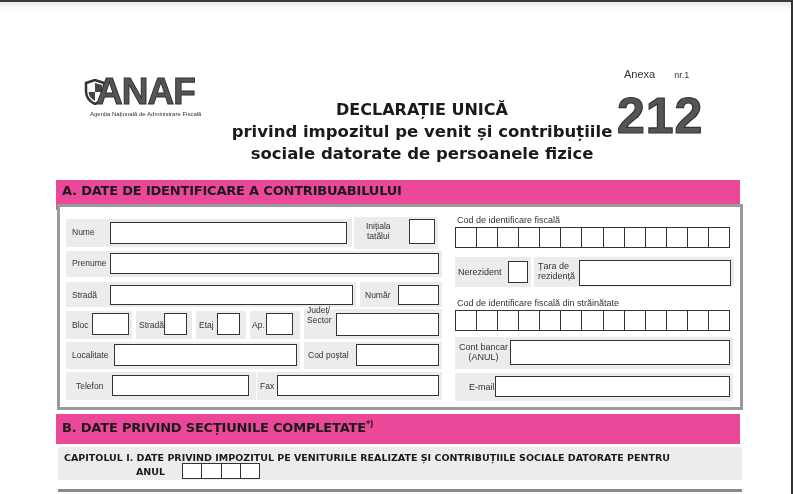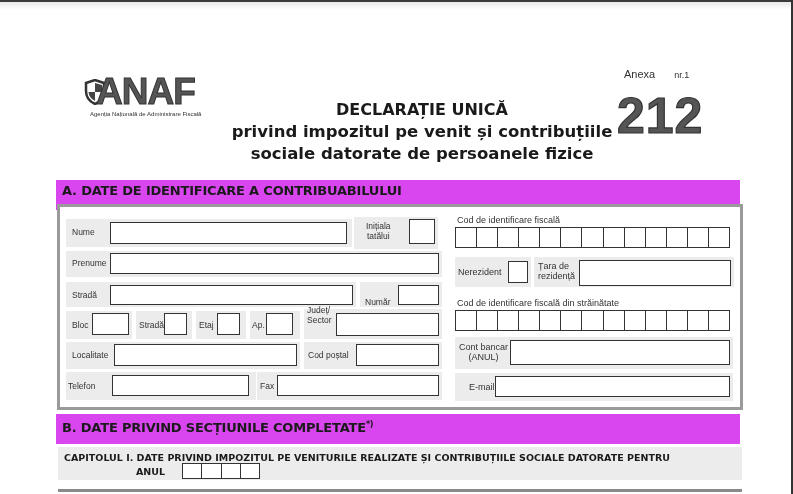--- a/index.html
+++ b/index.html
@@ -17,21 +17,21 @@
     .logo-sub { position: absolute; left: 6px; top: 35px; font-size: 6px; color: #333; white-space: nowrap; font-family: "Liberation Sans", sans-serif; }
 
     .title { left: 222px; top: 99px; width: 400px; text-align: center; font-family: "DejaVu Sans", sans-serif; font-weight: bold; color: #1a1a1a; }
     .title .t1 { font-size: 16px; line-height: 22px; }
     .title .t2 { font-size: 16.5px; line-height: 22px; }
 
     .anexa { left: 624px; top: 68px; font-size: 11px; color: #333; font-family: "Liberation Sans", sans-serif; }
     .anexa small { font-size: 9px; margin-left: 16px; }
     .formnum { left: 617px; top: 90px; font-family: "Liberation Sans", sans-serif; font-weight: bold; font-size: 50px; color: #555; -webkit-text-stroke: 1.2px #333; letter-spacing: 1px; line-height: 52px; }
 
-    .section-head { left: 56px; width: 684px; height: 30px; background: #d946ef; font-family: "DejaVu Sans", sans-serif; font-weight: bold; font-size: 13px; color: #1a1a1a; padding-left: 6px; line-height: 21px; letter-spacing: -0.2px; }
+    .section-head { left: 56px; width: 684px; height: 30px; background: #ec4899; font-family: "DejaVu Sans", sans-serif; font-weight: bold; font-size: 13px; color: #1a1a1a; padding-left: 6px; line-height: 21px; letter-spacing: -0.2px; }
     .section-head sup { font-size: 8px; }
 
     .frame { left: 57px; top: 204px; width: 686px; height: 206px; border: 3px solid #9a9a9a; background: #ffffff; }
 
     .cell { position: absolute; background: #ececec; }
     .lbl { position: absolute; font-size: 8.5px; color: #333; font-family: "Liberation Sans", sans-serif; line-height: 10px; white-space: nowrap; }
     .box { position: absolute; border: 1.5px solid #333; background: #fff; }
     .grid { position: absolute; display: flex; border: 1.5px solid #333; background: #fff; }
     .grid span { flex: 1; border-right: 1px solid #333; }
     .grid span:last-child { border-right: none; }
@@ -81,21 +81,21 @@
   <div class="box" style="left:349px; top:12px; width:26px; height:25px;"></div>
 
   <div class="cell" style="left:6px; top:44px; width:376px; height:26px;"></div>
   <div class="lbl" style="left:12px; top:51px;">Prenume</div>
   <div class="box" style="left:50px; top:46px; width:329px; height:21px;"></div>
 
   <div class="cell" style="left:6px; top:75px; width:290px; height:25px;"></div>
   <div class="lbl" style="left:12px; top:83px;">Stradă</div>
   <div class="box" style="left:50px; top:78px; width:243px; height:20px;"></div>
   <div class="cell" style="left:300px; top:75px; width:82px; height:25px;"></div>
-  <div class="lbl" style="left:305px; top:90px;">Număr</div>
+  <div class="lbl" style="left:305px; top:83px;">Număr</div>
   <div class="box" style="left:338px; top:78px; width:41px; height:20px;"></div>
 
   <div class="cell" style="left:6px; top:104px; width:66px; height:28px;"></div>
   <div class="lbl" style="left:12px; top:113px;">Bloc</div>
   <div class="box" style="left:32px; top:106px; width:37px; height:22px;"></div>
 
   <div class="cell" style="left:76px; top:104px; width:56px; height:28px;"></div>
   <div class="lbl" style="left:79px; top:113px;">Stradă</div>
   <div class="box" style="left:104px; top:106px; width:23px; height:22px;"></div>
 
@@ -113,21 +113,21 @@
 
   <div class="cell" style="left:6px; top:135px; width:234px; height:27px;"></div>
   <div class="lbl" style="left:12px; top:143px;">Localitate</div>
   <div class="box" style="left:54px; top:137px; width:183px; height:22px;"></div>
 
   <div class="cell" style="left:244px; top:135px; width:138px; height:27px;"></div>
   <div class="lbl" style="left:248px; top:143px;">Cod poștal</div>
   <div class="box" style="left:296px; top:137px; width:83px; height:22px;"></div>
 
   <div class="cell" style="left:6px; top:165px; width:190px; height:28px;"></div>
-  <div class="lbl" style="left:8px; top:174px;">Telefon</div>
+  <div class="lbl" style="left:16px; top:174px;">Telefon</div>
   <div class="box" style="left:52px; top:168px; width:137px; height:21px;"></div>
 
   <div class="cell" style="left:197px; top:165px; width:185px; height:28px;"></div>
   <div class="lbl" style="left:200px; top:174px;">Fax</div>
   <div class="box" style="left:217px; top:168px; width:162px; height:21px;"></div>
 
   <div class="lbl" style="left:397px; top:8px; font-size:9px;">Cod de identificare fiscală</div>
   <div class="grid" style="left:395px; top:20px; width:275px; height:21px;">
     <span></span>
       <span></span>

